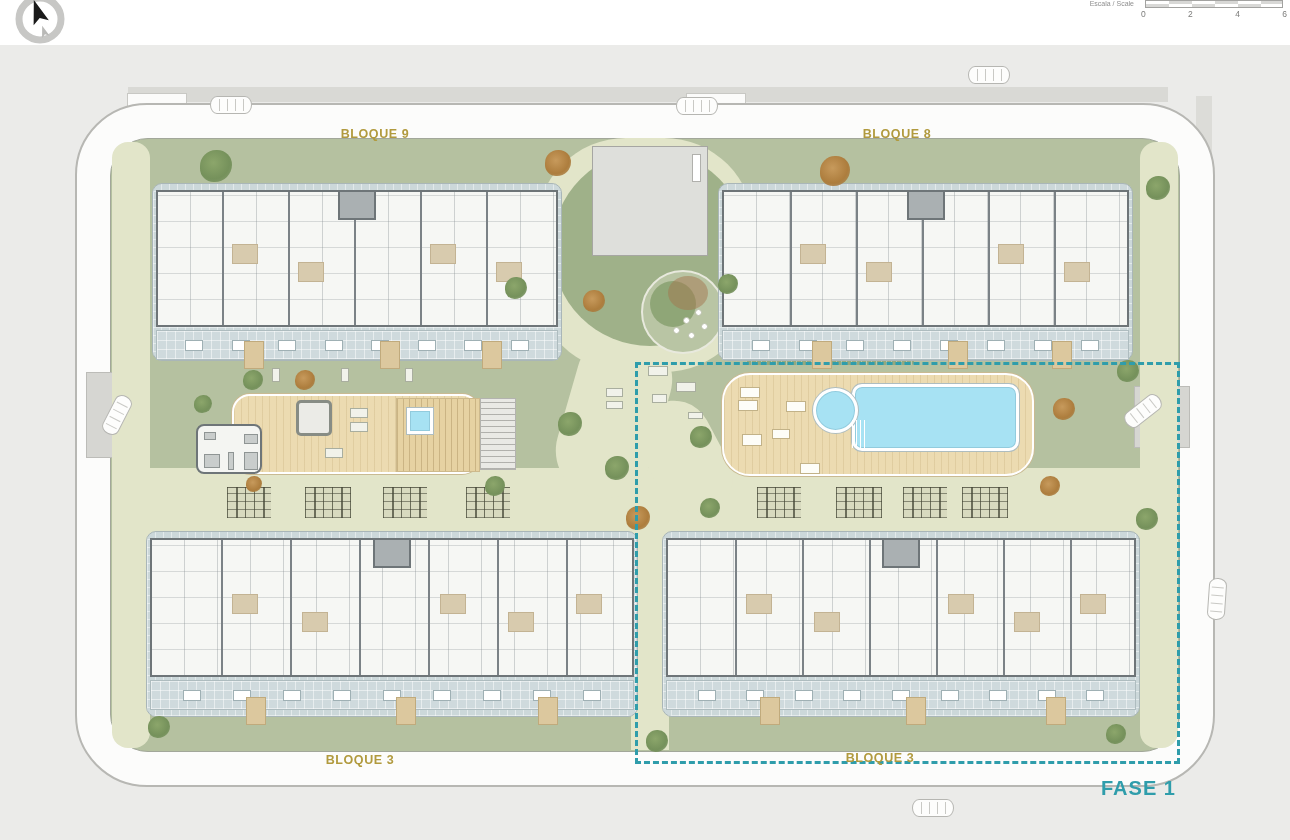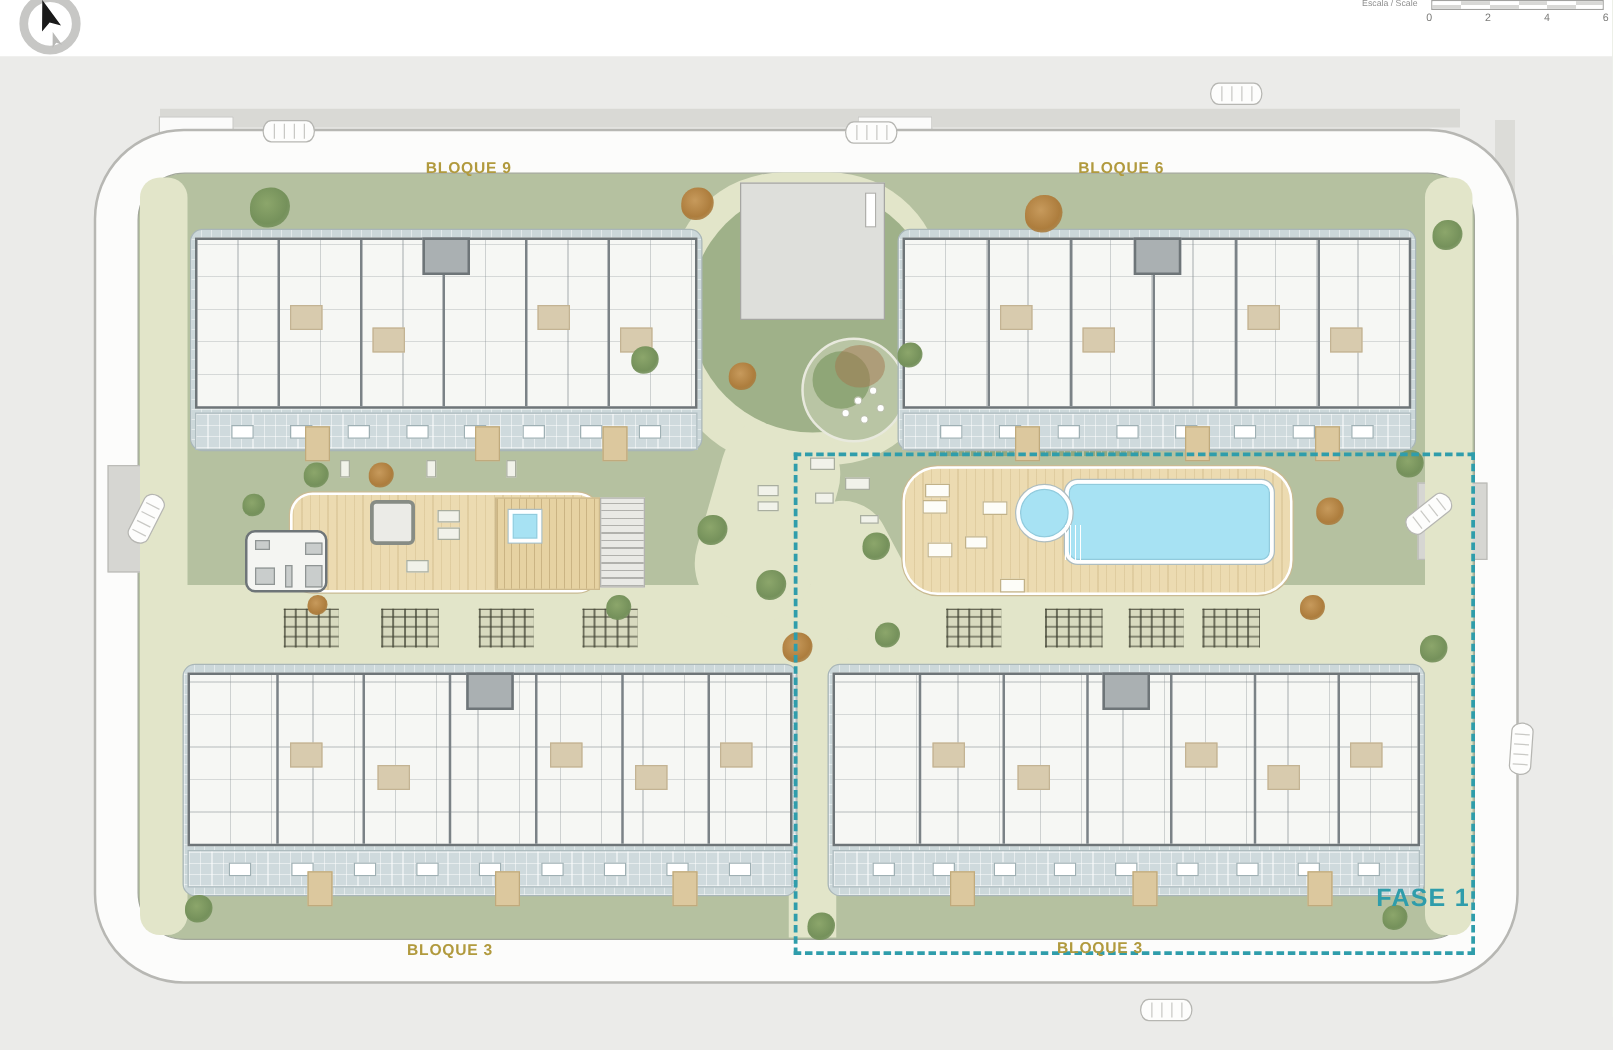--- a/index.html
+++ b/index.html
@@ -361,24 +361,24 @@
         <i class="f"></i>
         <i class="b"></i>
       </div>
     <div class="car" style="left:1196px;top:590px;transform:rotate(94deg)">
         <i class="f"></i>
         <i class="b"></i>
       </div>
   </div>
 
   <div class="abs fase" style="left:635px;top:362px;width:545px;height:402px"></div>
-  <div class="abs flabel" style="left:1101px;top:708px">FASE 1</div>
+  <div class="abs flabel" style="left:1101px;top:777px">FASE 1</div>
 
   <div class="abs blabel" style="left:300px;top:127px">BLOQUE 9</div>
-  <div class="abs blabel" style="left:822px;top:127px">BLOQUE 6</div>
+  <div class="abs blabel" style="left:822px;top:127px">BLOQUE 8</div>
   <div class="abs blabel" style="left:285px;top:753px">BLOQUE 3</div>
   <div class="abs blabel" style="left:805px;top:751px">BLOQUE 3</div>
 
   <div class="abs" id="compass">
     <svg width="60" height="56" viewBox="0 0 60 56">
       <circle cx="30" cy="26" r="21" fill="none" stroke="#c7c7c5" stroke-width="7"></circle>
       <g transform="rotate(-18 30 26)">
         <polygon points="30,6 38,30 30,25 22,30" fill="#1a1a1a"></polygon>
         <polygon points="30,33 34,45 30,42 26,45" fill="#b9b9b7"></polygon>
       </g>

